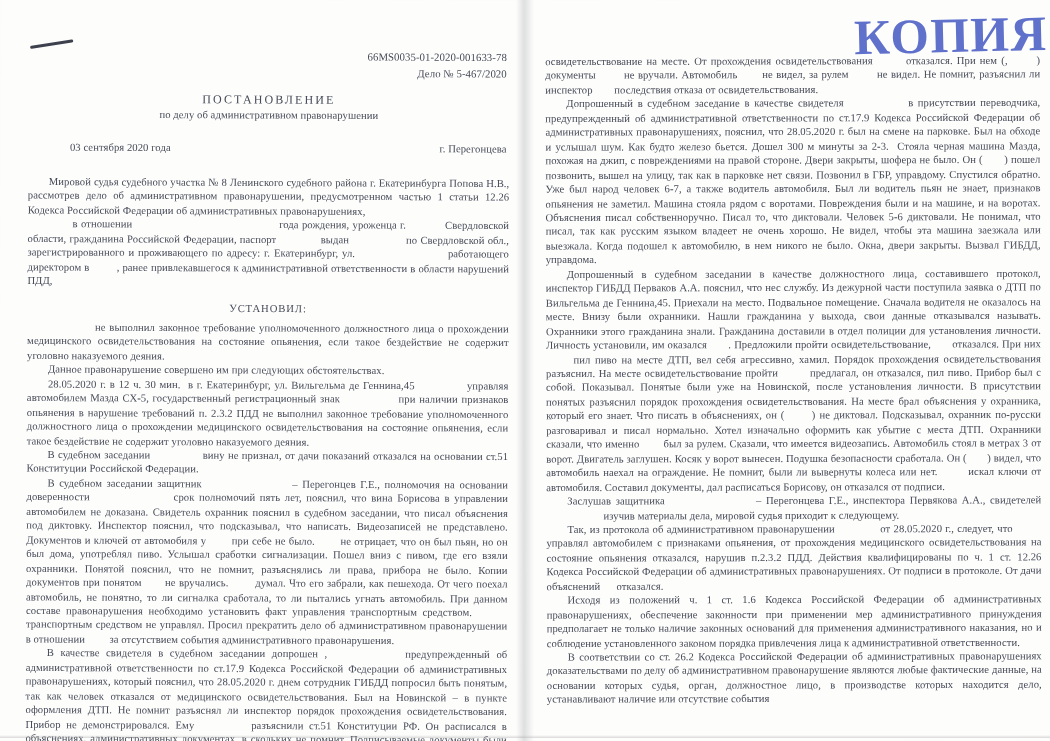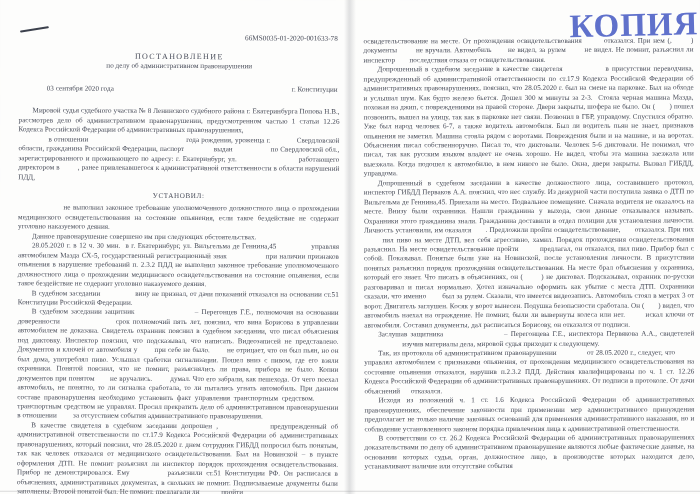--- a/index.html
+++ b/index.html
@@ -110,28 +110,29 @@
 </head>
 <body>
 
 <div class="scan">
 
   <div class="page page-left">
     <div class="pen-mark"></div>
 
     <div class="case-head">
       <div>66MS0035-01-2020-001633-78</div>
+      <div>Дело № 5-467/2020</div>
     </div>
 
     <div class="doc-title">ПОСТАНОВЛЕНИЕ</div>
     <div class="doc-subtitle">по делу об административном правонарушении</div>
 
     <div class="date-row">
       <span>03 сентября 2020 года</span>
-      <span>г. Конституции</span>
+      <span>г. Перегонцева</span>
     </div>
 
     <p class="para">Мировой судья судебного участка № 8 Ленинского судебного района г. Екатеринбурга Попова Н.В., рассмотрев дело об административном правонарушении, предусмотренном частью 1 статьи 12.26 Кодекса Российской Федерации об административных правонарушениях,</p>
     <p class="para indent-lg">в отношении&nbsp;&nbsp;&nbsp;&nbsp;&nbsp;&nbsp;&nbsp;&nbsp;&nbsp;&nbsp;&nbsp;&nbsp;&nbsp;&nbsp;&nbsp;&nbsp;&nbsp;&nbsp;&nbsp;&nbsp;&nbsp;&nbsp;&nbsp;&nbsp;&nbsp;&nbsp;&nbsp;&nbsp;&nbsp;&nbsp;&nbsp;&nbsp;&nbsp;&nbsp;&nbsp;&nbsp;&nbsp;&nbsp;&nbsp;&nbsp;&nbsp;&nbsp;&nbsp;&nbsp; года рождения, уроженца г. &nbsp;&nbsp;&nbsp;&nbsp;&nbsp;&nbsp;&nbsp;&nbsp;&nbsp;&nbsp; Свердловской области, гражданина Российской Федерации, паспорт &nbsp;&nbsp;&nbsp;&nbsp;&nbsp;&nbsp;&nbsp;&nbsp;&nbsp;&nbsp;&nbsp;&nbsp; выдан &nbsp;&nbsp;&nbsp;&nbsp;&nbsp;&nbsp;&nbsp;&nbsp;&nbsp;&nbsp;&nbsp;&nbsp;&nbsp;&nbsp;&nbsp;&nbsp; по Свердловской обл., зарегистрированного и проживающего по адресу: г. Екатеринбург, ул. &nbsp;&nbsp;&nbsp;&nbsp;&nbsp;&nbsp;&nbsp;&nbsp;&nbsp;&nbsp;&nbsp;&nbsp;&nbsp;&nbsp;&nbsp;&nbsp;&nbsp;&nbsp;&nbsp;&nbsp;&nbsp;&nbsp; работающего директором в &nbsp;&nbsp;&nbsp;&nbsp;&nbsp;&nbsp;&nbsp;&nbsp;, ранее привлекавшегося к административной ответственности в области нарушений ПДД,</p>
 
     <div class="section-heading">УСТАНОВИЛ:</div>
 
     <p class="para no-indent">&nbsp;&nbsp;&nbsp;&nbsp;&nbsp;&nbsp;&nbsp;&nbsp;&nbsp;&nbsp;&nbsp;&nbsp;&nbsp;&nbsp;&nbsp;&nbsp;&nbsp;&nbsp;не выполнил законное требование уполномоченного должностного лица о прохождении медицинского освидетельствования на состояние опьянения, если такое бездействие не содержит уголовно наказуемого деяния.</p>
     <p class="para">Данное правонарушение совершено им при следующих обстоятельствах.</p>
     <p class="para">28.05.2020 г. в 12 ч. 30 мин.&nbsp; в г. Екатеринбург, ул. Вильгельма де Геннина,45 &nbsp;&nbsp;&nbsp;&nbsp;&nbsp;&nbsp;&nbsp;&nbsp;&nbsp;&nbsp;&nbsp;&nbsp; управляя автомобилем Мазда СХ-5, государственный регистрационный знак &nbsp;&nbsp;&nbsp;&nbsp;&nbsp;&nbsp;&nbsp;&nbsp;&nbsp;&nbsp;&nbsp;&nbsp;&nbsp;&nbsp; при наличии признаков опьянения в нарушение требований п. 2.3.2 ПДД не выполнил законное требование уполномоченного должностного лица о прохождении медицинского освидетельствования на состояние опьянения, если такое бездействие не содержит уголовно наказуемого деяния.</p>

